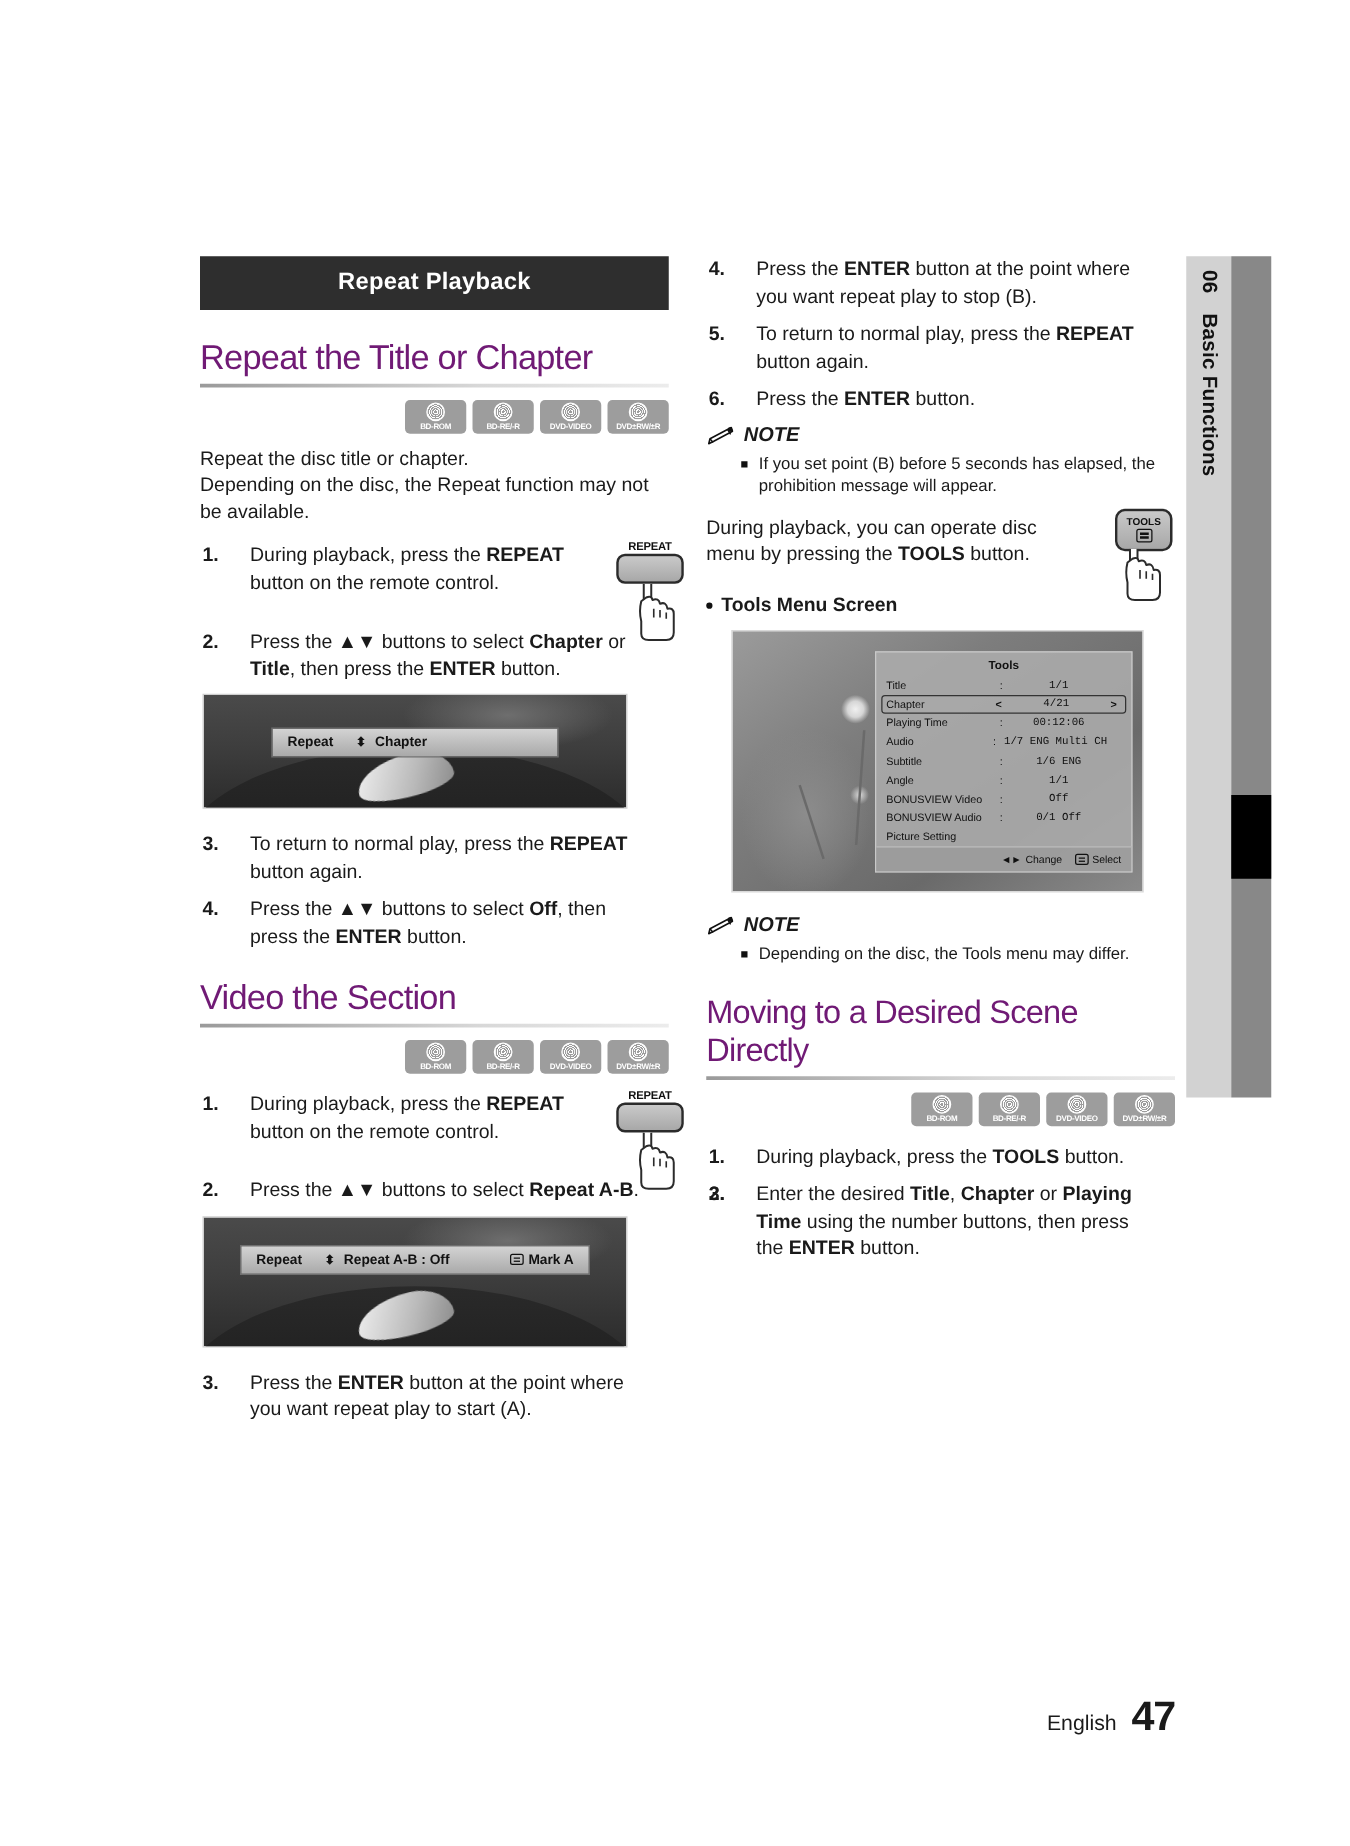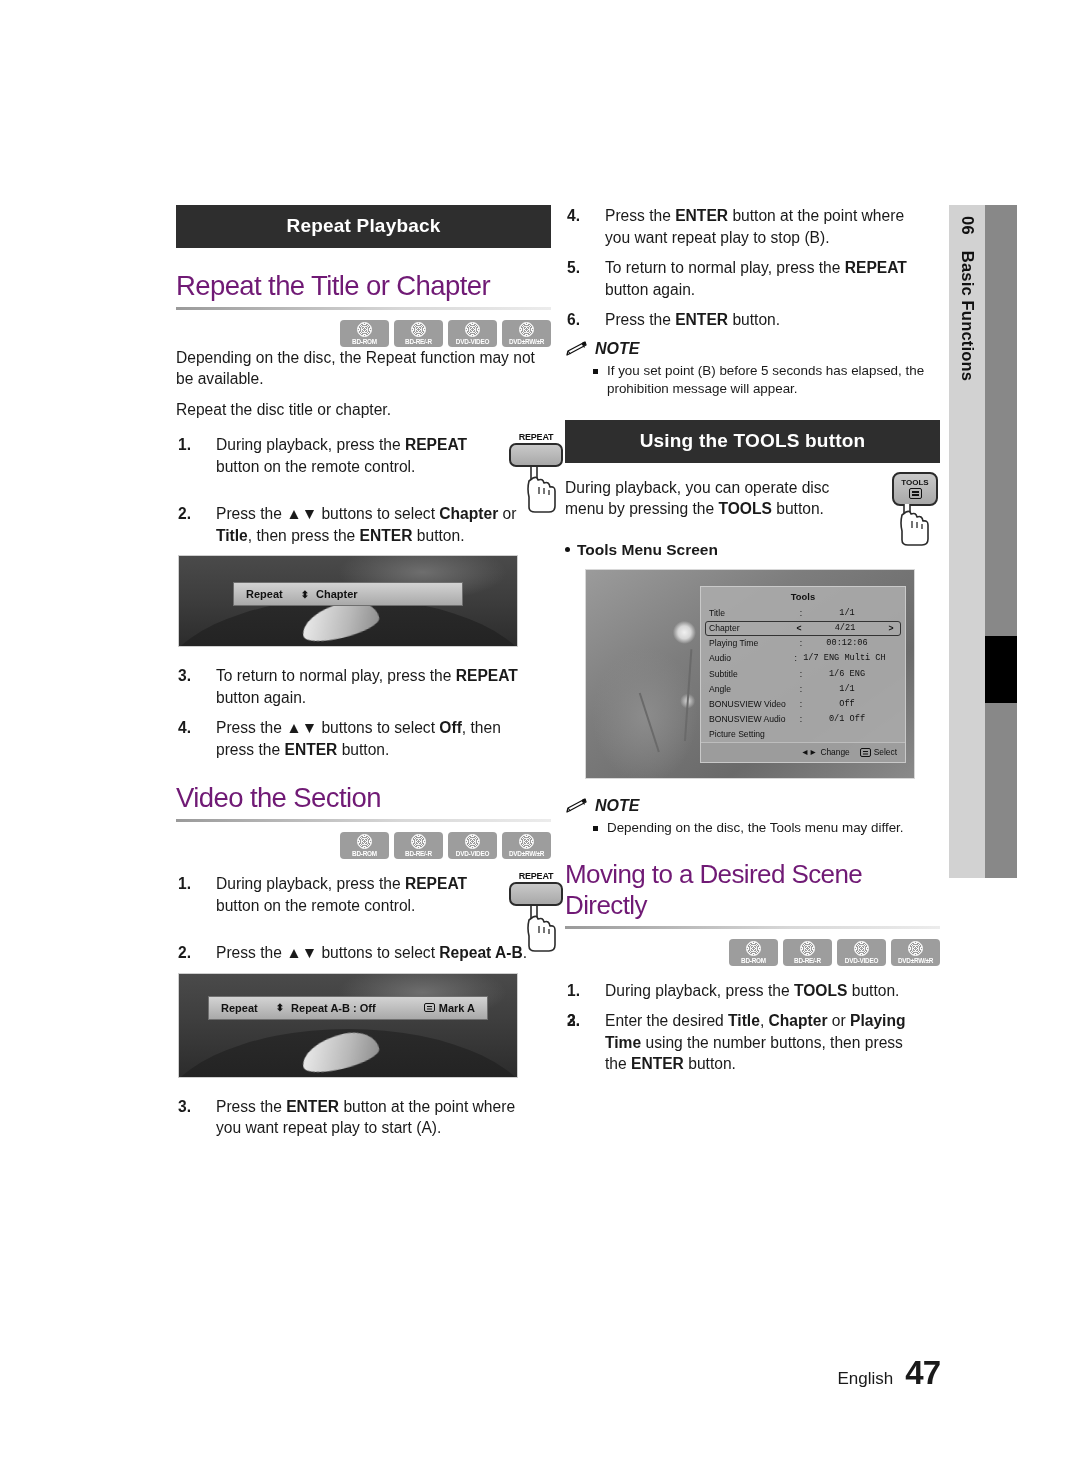--- a/index.html
+++ b/index.html
@@ -34,21 +34,21 @@
     width: 32px; height: 673px;
     background: #888888;
   }
   .side-bar-black {
     position: absolute; left: 985px; top: 636px;
     width: 32px; height: 67px;
     background: #000000;
   }
 
   
-  .col-left  { position: absolute; left: 176px; top: 205px; width: 375px; }
+  .col-left  { position: absolute; left: 160px; top: 205px; width: 375px; }
   .col-right { position: absolute; left: 565px; top: 205px; width: 375px; }
 
   
   .banner {
     background: #2e2e2e; color: #ffffff;
     text-align: center;
     font-size: 19px; font-weight: bold;
     padding: 10px 0 11px;
     letter-spacing: .2px;
   }
@@ -314,22 +314,22 @@
       <div class="disc">
         <div class="disc-glyph"></div>
         <div class="disc-label">DVD-VIDEO</div>
       </div>
       <div class="disc">
         <div class="disc-glyph"></div>
         <div class="disc-label">DVD±RW/±R</div>
       </div>
     </div>
 
+    <p class="body mt10">Repeat the disc title or chapter.</p>
     <p class="body">Depending on the disc, the Repeat function may not be available.</p>
-    <p class="body mt10">Repeat the disc title or chapter.</p>
 
     <div class="rel mt14">
       <ol class="steps">
         <li>
           <span class="num">1.</span>
           <span>During playback, press the <b>REPEAT</b><br>button on the remote control.</span>
         </li>
         <li style="margin-top:26px">
           <span class="num">2.</span>
           <span>Press the <b>▲▼</b> buttons to select <b>Chapter</b> or<br><b>Title</b>, then press the <b>ENTER</b> button.</span>
@@ -460,21 +460,20 @@
         <circle cx="19" cy="2.6" r="1.9" fill="#111"></circle>
       </svg>
       <span>NOTE</span>
     </div>
     <ul class="note-list">
       <li>
         <span>If you set point (B) before 5 seconds has elapsed, the prohibition message will appear.</span>
       </li>
     </ul>
 
-    <div class="banner mt22">Using the TOOLS button</div>
 
     <div class="rel mt14">
       <p class="body" style="width:305px;">
         During playback, you can operate disc menu by pressing the <b>TOOLS</b> button.
       </p>
       <div class="remote-key" style="right:-6px; top:-6px;">
         <div class="key-cap tools">
           <span class="tlabel">TOOLS</span>
           <span class="tglyph"></span>
         </div>

